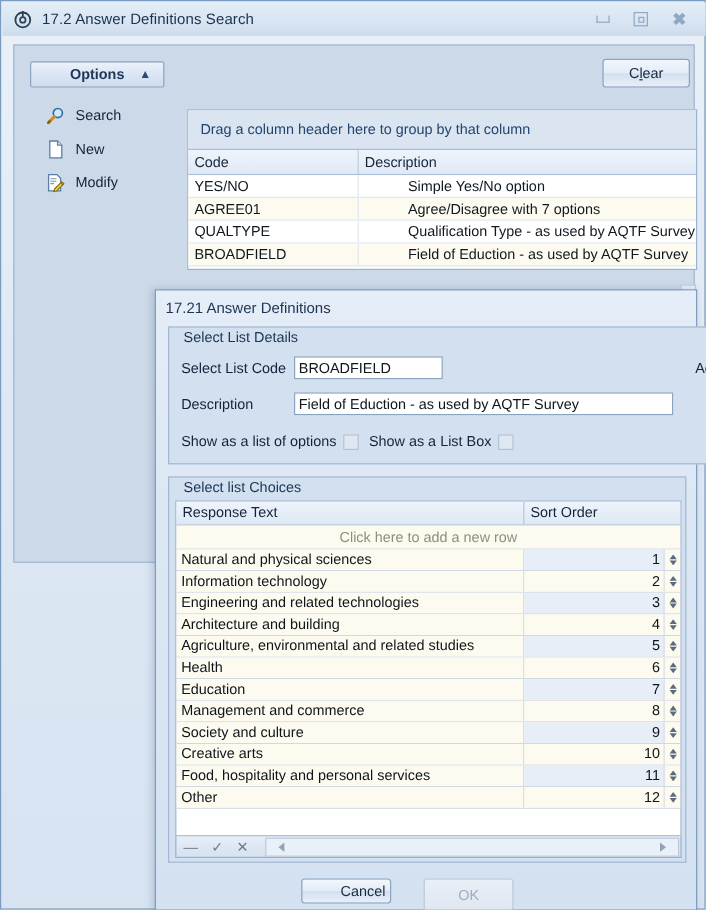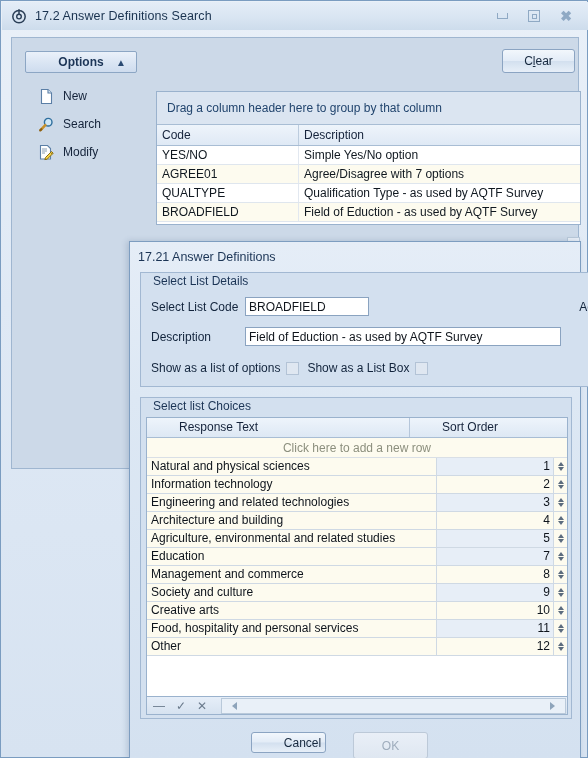--- a/index.html
+++ b/index.html
@@ -69,21 +69,21 @@
   .grid-head{
     display:flex;height:21px;background:linear-gradient(to bottom,#eef4fb,#dfe9f5);
     border-bottom:1px solid #a8bdd4;box-sizing:border-box;
   }
   .grid-head div{
     font-size:12px;color:#15233b;padding-left:5px;line-height:20px;
     border-right:1px solid #bcccde;box-sizing:border-box;
   }
   .col-code{width:142px;}
   .col-desc{flex:1;border-right:none !important;}
-  .grid-row{display:flex;height:19px;border-bottom:1px solid #dfe6ee;box-sizing:border-box;}
+  .grid-row{display:flex;height:19px;border-bottom:1px solid #dfe6ee;box-sizing:border-box;gap:36px;}
   .grid-row.odd{background:#ffffff;}
   .grid-row.even{background:#fdfbef;}
   .grid-row div{font-size:12px;padding-left:5px;line-height:18px;box-sizing:border-box;color:#101820;}
   .grid-row .col-code{border-right:1px solid #e2e8f0;}
 
   
   .dialog{
     position:absolute;left:128px;top:240px;width:452px;height:518px;
     background:linear-gradient(to bottom,#e5edf7 0%,#dde8f4 30%,#d4e1f0 100%);
     border:1px solid #7d9dc0;
@@ -121,21 +121,21 @@
   }
   .cbox.disabled{background:#dfe7f1;border-color:#b3c3d6;}
 
   
   .cgrid{
     position:absolute;left:5px;top:19px;width:422px;height:280px;
     background:#ffffff;border:1px solid #9ab2cd;box-sizing:border-box;overflow:hidden;
   }
   .cgrid-head{display:flex;height:20px;background:linear-gradient(to bottom,#eef4fb,#dde8f4);
     border-bottom:1px solid #a8bdd4;box-sizing:border-box;}
-  .cgrid-head div{font-size:12px;color:#15233b;padding-left:5px;line-height:19px;box-sizing:border-box;margin-left:27px;}
+  .cgrid-head div{font-size:12px;color:#15233b;padding-left:5px;line-height:19px;box-sizing:border-box;}
   .c-resp{flex:1;border-right:1px solid #b5c6da;}
   .c-sort{width:130px;}
   .newrow{
     height:20px;background:#fdfbef;border-bottom:1px solid #d9dfe6;
     display:flex;align-items:center;justify-content:center;
     color:#8c8f7e;font-size:12px;box-sizing:border-box;
   }
   .crow{display:flex;height:18px;border-bottom:1px solid #cfd9e4;box-sizing:border-box;}
   .crow .resp{flex:1;font-size:12px;line-height:17px;padding-left:4px;background:#fdfbef;
     border-right:1px solid #cfd9e4;box-sizing:border-box;color:#0e141c;}
@@ -222,35 +222,35 @@
 
   <div class="options-header">
     <span class="lbl">Options</span>
     <span class="chev">▲</span>
   </div>
 
   <div class="opt-list">
     <div class="opt-item">
       <span class="ico">
         <svg width="17" height="17" viewBox="0 0 17 17">
-          <path d="M3.5 1.5 H10 L13.5 5 V15.5 H3.5 Z" fill="#ffffff" stroke="#5b7fa6" stroke-width="1.1"></path>
-          <path d="M10 1.5 V5 H13.5" fill="#dce9f5" stroke="#5b7fa6" stroke-width="1.1"></path>
-        </svg>
-      </span>
-      <span class="txt">New</span>
-    </div>
-    <div class="opt-item">
-      <span class="ico">
-        <svg width="17" height="17" viewBox="0 0 17 17">
           <circle cx="10.2" cy="6.2" r="3.8" fill="#cfe7f6" stroke="#2f6f9e" stroke-width="1.4"></circle>
           <path d="M7.3 9.2 L2.8 13.8" stroke="#c8912b" stroke-width="2.6" stroke-linecap="round"></path>
           <path d="M3.4 13.2 L2.2 14.4" stroke="#8a6016" stroke-width="2.2" stroke-linecap="round"></path>
         </svg>
       </span>
       <span class="txt">Search</span>
+    </div>
+    <div class="opt-item">
+      <span class="ico">
+        <svg width="17" height="17" viewBox="0 0 17 17">
+          <path d="M3.5 1.5 H10 L13.5 5 V15.5 H3.5 Z" fill="#ffffff" stroke="#5b7fa6" stroke-width="1.1"></path>
+          <path d="M10 1.5 V5 H13.5" fill="#dce9f5" stroke="#5b7fa6" stroke-width="1.1"></path>
+        </svg>
+      </span>
+      <span class="txt">New</span>
     </div>
     <div class="opt-item">
       <span class="ico">
         <svg width="17" height="17" viewBox="0 0 17 17">
           <path d="M2.5 1.5 H9.5 L12.5 4.5 V15.0 H2.5 Z" fill="#ffffff" stroke="#5b7fa6" stroke-width="1.1"></path>
           <path d="M4 5 H9 M4 7 H9 M4 9 H7" stroke="#7a93ac" stroke-width="0.9"></path>
           <path d="M7.5 13.5 L13.5 7.5 L15.2 9.2 L9.2 15.2 L6.8 15.6 Z" fill="#f3d24a" stroke="#8a6d12" stroke-width="1"></path>
           <path d="M12.6 8.4 L14.3 10.1" stroke="#8a6d12" stroke-width="1"></path>
         </svg>
       </span>
@@ -376,20 +376,30 @@
         <div class="crow odd">
           <div class="resp">Agriculture, environmental and related studies</div>
           <div class="sort">
             <div class="sortcell">5</div>
             <div class="spin">
                 <i class="ar up"></i>
                 <i class="ar dn"></i>
               </div>
           </div>
         </div>
+        <div class="crow even">
+          <div class="resp">Health</div>
+          <div class="sort">
+            <div class="sortcell">6</div>
+            <div class="spin">
+                <i class="ar up"></i>
+                <i class="ar dn"></i>
+              </div>
+          </div>
+        </div>
         <div class="crow odd">
           <div class="resp">Education</div>
           <div class="sort">
             <div class="sortcell">7</div>
             <div class="spin">
                 <i class="ar up"></i>
                 <i class="ar dn"></i>
               </div>
           </div>
         </div>

